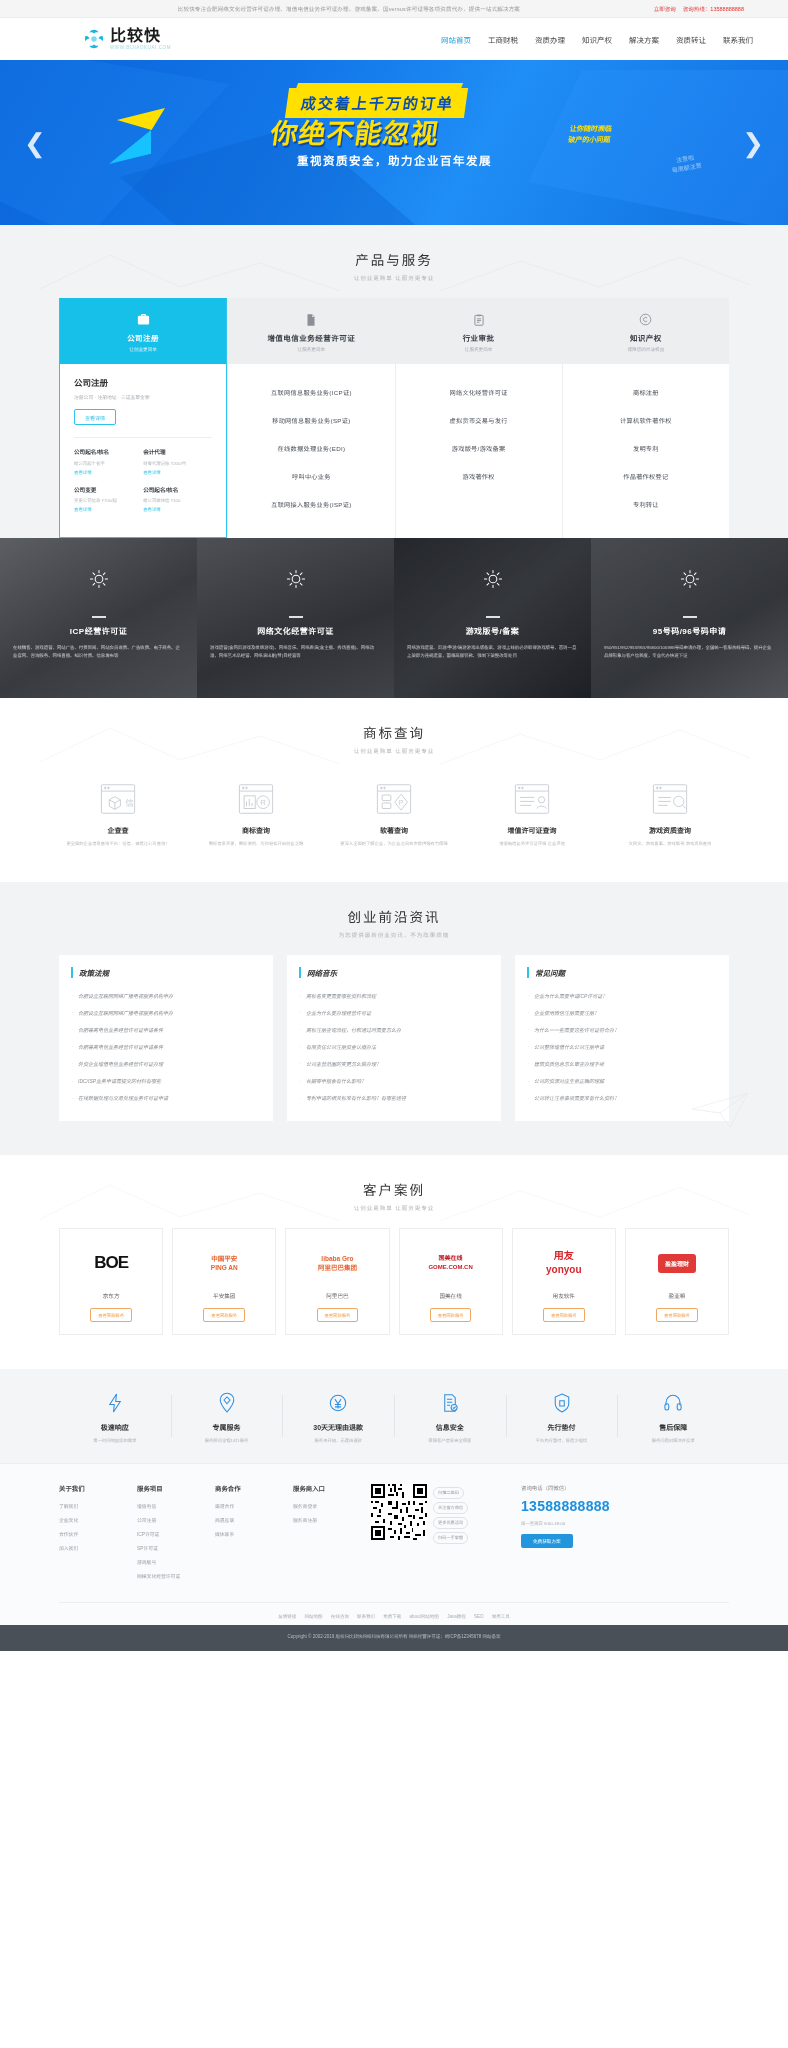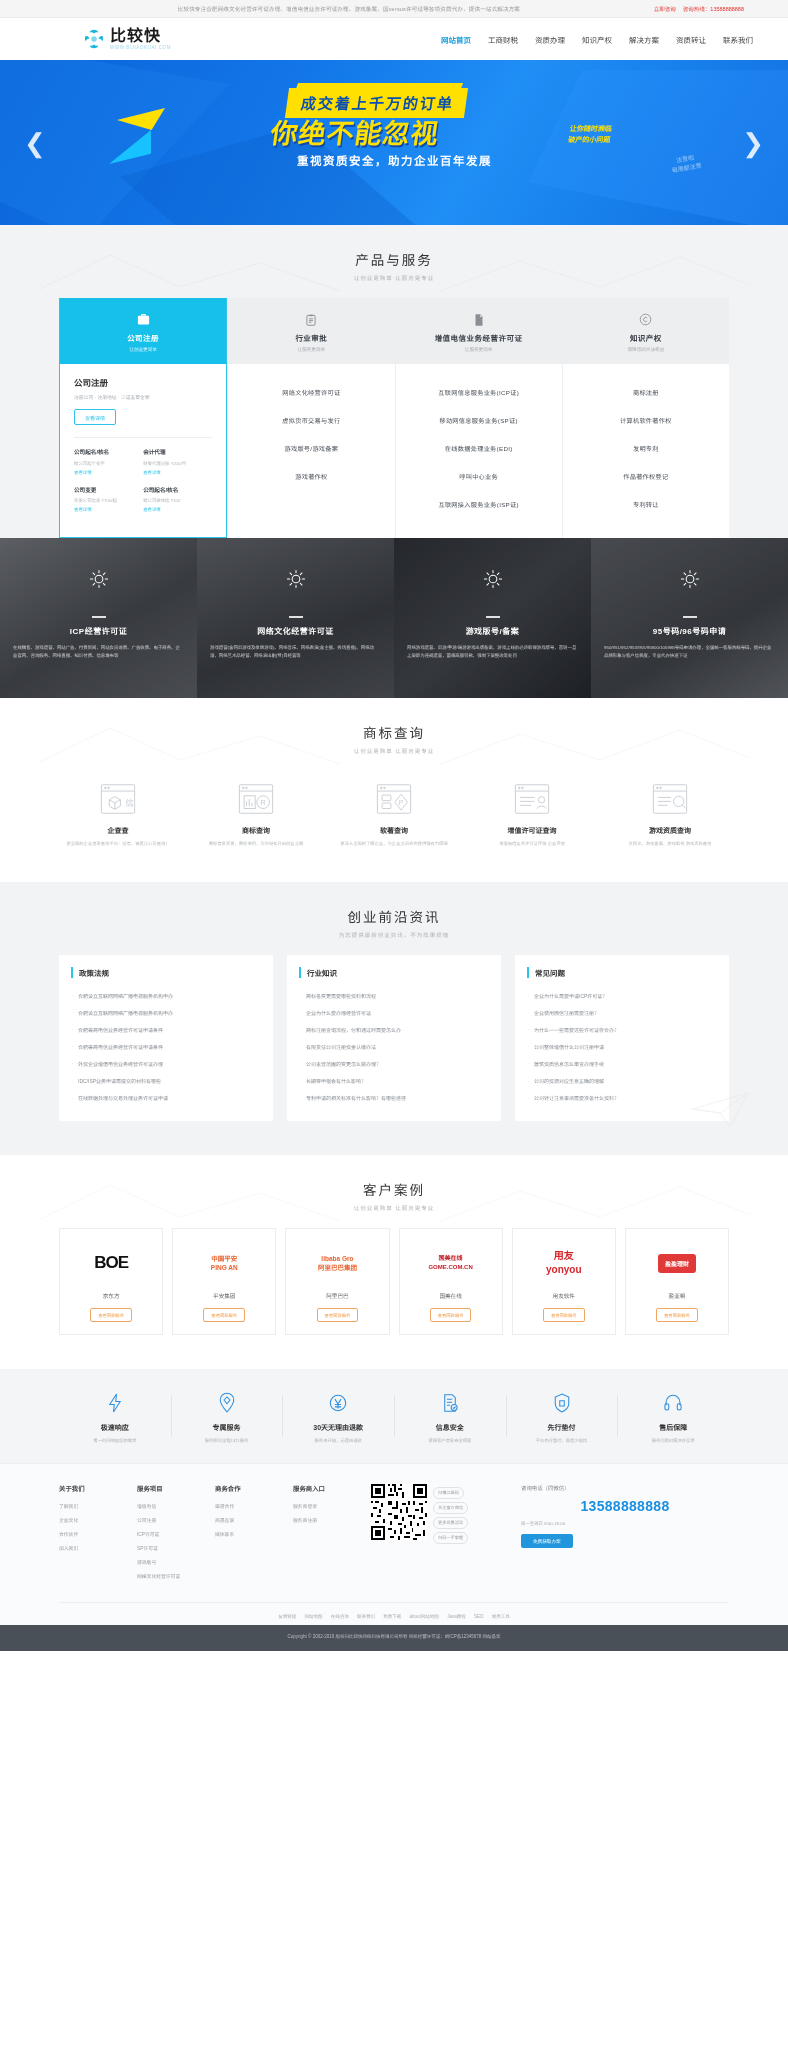--- a/index.html
+++ b/index.html
@@ -28,21 +28,21 @@
   
   .header { height: 42px; background: #fff; display: flex; align-items: center; padding-left: 48px; }
   .header .wrap { display: flex; align-items: center; justify-content: space-between; }
   .logo { display: flex; align-items: center; gap: 5px; }
   .logo-mark { width: 22px; height: 22px; position: relative; }
   .logo-text { display: flex; flex-direction: column; line-height: 1; }
   .logo-cn { font-size: 16px; font-weight: bold; color: #1b1b1b; letter-spacing: 1px; }
   .logo-url { font-size: 4.5px; color: #9fd8ea; letter-spacing: .6px; margin-top: 2px; }
   nav.mainnav { display: flex; gap: 17px; }
   nav.mainnav a { font-size: 7.5px; color: #444; text-decoration: none; white-space: nowrap; }
-  nav.mainnav a.active { color: #1a9ede; font-weight: bold; }
+  nav.mainnav a.active { color: #1a9ede; }
 
   
   .hero {
     position: relative; height: 165px; overflow: hidden;
     background: linear-gradient(120deg,#0a63d8 0%,#1276e8 35%,#1f8ef5 60%,#0f6ede 100%);
   }
   .hero .poly { position: absolute; opacity: .35; }
   .p1 { top:-20px; left:-30px; width:260px; height:200px; background:#1c82ef;
         clip-path: polygon(0 0,100% 22%,44% 100%,0 74%); }
   .p2 { top:10px; right:-40px; width:300px; height:170px; background:#2a93ff;
@@ -148,21 +148,21 @@
   .tools { background: #fff; padding-bottom: 34px; }
   .tool-grid { display: flex; justify-content: space-between; margin-top: 6px; }
   .tool { width: 118px; text-align: center; }
   .tool-ico { height: 44px; display: flex; align-items: center; justify-content: center; }
   .tool-name { font-size: 7px; color: #333; font-weight: bold; margin-top: 4px; }
   .tool-desc { font-size: 4.3px; color: #b3b7bb; line-height: 1.75; margin-top: 5px; }
 
   
   .news { background: #f2f3f5; padding-bottom: 34px; position: relative; }
   .news-grid { display: flex; gap: 14px; }
-  .news-card { flex: 1; background: #fff; padding: 12px 12px 14px; }
+  .news-card { flex: 1; background: #fff; padding: 12px 12px 14px; font-style: italic; }
   .news-head { font-size: 7.5px; color: #333; font-weight: bold; border-left: 2px solid #2ec3ea;
     padding-left: 6px; margin-bottom: 10px; }
   .news-card li { list-style: none; font-size: 5px; color: #8a8f95; line-height: 1.35;
     padding: 5.2px 0 5.2px 7px; position: relative; }
   .news-card li::before { content: "·"; position: absolute; left: 1px; top: 4.4px; color: #c2c6ca; }
   .news-plane { position: absolute; right: 38px; bottom: 26px; opacity: .35; }
 
   
   .cases { background: #fff; padding-bottom: 34px; }
   .case-grid { display: flex; gap: 9px; }
@@ -190,21 +190,21 @@
   .f-col a { display: block; font-size: 4.8px; color: #9aa0a6; text-decoration: none;
     margin-bottom: 7px; }
   .f-qr { width: 132px; display: flex; gap: 6px; }
   .qr { width: 56px; height: 56px; background: #fff; }
   .qr-side { font-size: 4.2px; color: #9aa0a6; line-height: 1.9; padding-top: 3px; }
   .qr-side .pill { display: inline-block; border: 1px solid #e0e2e5; border-radius: 6px;
     padding: 1px 4px; margin-bottom: 3px; }
   .f-contact { flex: 1; padding-left: 18px; }
   .f-contact .ct-label { font-size: 5.4px; color: #888; }
   .f-contact .ct-phone { font-size: 14px; color: #1b8fe0; font-weight: bold; margin-top: 6px;
-    letter-spacing: .3px; text-align: center; }
+    letter-spacing: .3px; }
   .f-contact .ct-hours { font-size: 4.4px; color: #a5aaaf; margin-top: 6px; }
   .f-contact .ct-btn { display: inline-block; margin-top: 8px; background: #2196dd; color: #fff;
     font-size: 4.6px; padding: 4px 12px; border-radius: 2px; cursor: pointer; }
   .f-links { border-top: 1px solid #eceef0; margin-top: 16px; padding: 10px 0 6px;
     text-align: center; font-size: 4.5px; color: #a9aeb3; }
   .f-links span { margin: 0 3.5px; }
   .copy { background: #4a5057; color: #b9bec3; text-align: center; font-size: 4.5px;
     padding: 8px 0 9px; line-height: 1.9; }
 </style>
 </head>
@@ -321,53 +321,53 @@
                 <p>给公司做体检 ¥100</p>
                 <a href="#">查看详情</a>
               </div>
             </div>
           </div>
         </div>
 
         <div class="prod-col">
           <div class="tab">
             <span class="tab-icon">
+              <svg width="14" height="14" viewBox="0 0 24 24" fill="currentColor">
+                <path d="M6 2h8l4 4v16H6V2zm8 1.5V7h3.5L14 3.5zM8 11h8v1.5H8V11zm0 3.5h8V16H8v-1.5zm0 3.5h5v1.5H8V18z"></path>
+              </svg>
+            </span>
+            <span class="tab-title">增值电信业务经营许可证</span>
+            <span class="tab-sub">让服务更简单</span>
+          </div>
+          <ul class="panel-list">
+            <li>互联网信息服务业务(ICP证)</li>
+            <li>移动网信息服务业务(SP证)</li>
+            <li>在线数据处理业务(EDI)</li>
+            <li>呼叫中心业务</li>
+            <li>互联网接入服务业务(ISP证)</li>
+          </ul>
+        </div>
+
+        <div class="prod-col">
+          <div class="tab">
+            <span class="tab-icon">
               <svg width="14" height="14" viewBox="0 0 24 24" fill="none" stroke="currentColor" stroke-width="1.6">
                 <rect x="5" y="4" width="14" height="17" rx="1.5"></rect>
                 <path d="M9 3h6v2.5H9z" fill="currentColor" stroke="none"></path>
                 <path d="M8.5 10h7M8.5 13h7M8.5 16h4"></path>
               </svg>
             </span>
             <span class="tab-title">行业审批</span>
             <span class="tab-sub">让服务更简单</span>
           </div>
           <ul class="panel-list">
             <li>网络文化经营许可证</li>
             <li>虚拟货币交易与发行</li>
             <li>游戏版号/游戏备案</li>
             <li>游戏著作权</li>
-          </ul>
-        </div>
-
-        <div class="prod-col">
-          <div class="tab">
-            <span class="tab-icon">
-              <svg width="14" height="14" viewBox="0 0 24 24" fill="currentColor">
-                <path d="M6 2h8l4 4v16H6V2zm8 1.5V7h3.5L14 3.5zM8 11h8v1.5H8V11zm0 3.5h8V16H8v-1.5zm0 3.5h5v1.5H8V18z"></path>
-              </svg>
-            </span>
-            <span class="tab-title">增值电信业务经营许可证</span>
-            <span class="tab-sub">让服务更简单</span>
-          </div>
-          <ul class="panel-list">
-            <li>互联网信息服务业务(ICP证)</li>
-            <li>移动网信息服务业务(SP证)</li>
-            <li>在线数据处理业务(EDI)</li>
-            <li>呼叫中心业务</li>
-            <li>互联网接入服务业务(ISP证)</li>
           </ul>
         </div>
 
         <div class="prod-col">
           <div class="tab">
             <span class="tab-icon">
               <svg width="15" height="15" viewBox="0 0 24 24" fill="none" stroke="currentColor" stroke-width="1.4">
                 <circle cx="12" cy="12" r="8.5"></circle>
                 <path d="M14.6 9.6a3.4 3.4 0 1 0 0 4.8"></path>
               </svg>
@@ -556,21 +556,21 @@
             <li>合肥设立互联网网络广播电视服务机构申办</li>
             <li>合肥设立互联网网络广播电视服务机构申办</li>
             <li>合肥等商电信业务经营许可证申请条件</li>
             <li>合肥等商电信业务经营许可证申请条件</li>
             <li>外资企业增值电信业务经营许可证办理</li>
             <li>IDC/ISP业务申请需提交的材料有哪些</li>
             <li>在线数据处理与交易处理业务许可证申请</li>
           </ul>
         </div>
         <div class="news-card">
-          <div class="news-head">行业知识</div>
+          <div class="news-head">网络音乐</div>
           <ul>
             <li>商标名变更需要哪些资料和流程</li>
             <li>企业为什么要办理经营许可证</li>
             <li>商标注册查询流程，付和通过时需要怎么办</li>
             <li>有限责任公司注册资金认缴办法</li>
             <li>公司主营范围的变更怎么做办理？</li>
             <li>长期零申报会有什么影响？</li>
             <li>专利申请的相关标准有什么影响？有哪些途径</li>
           </ul>
         </div>

